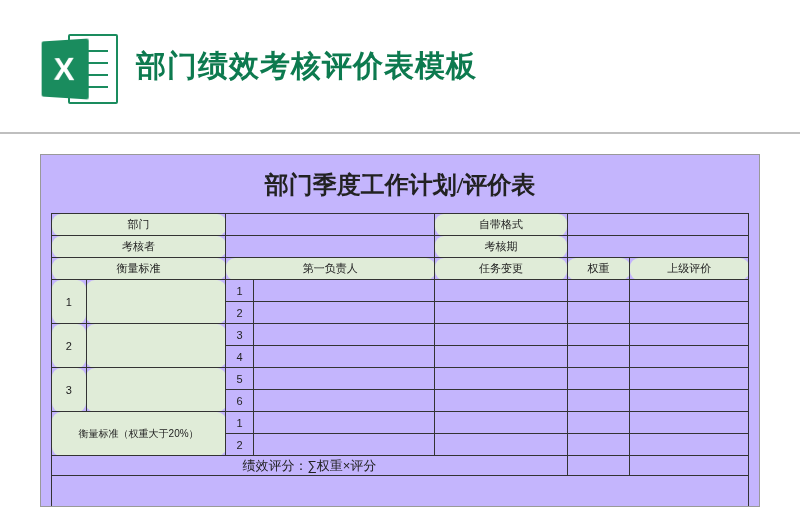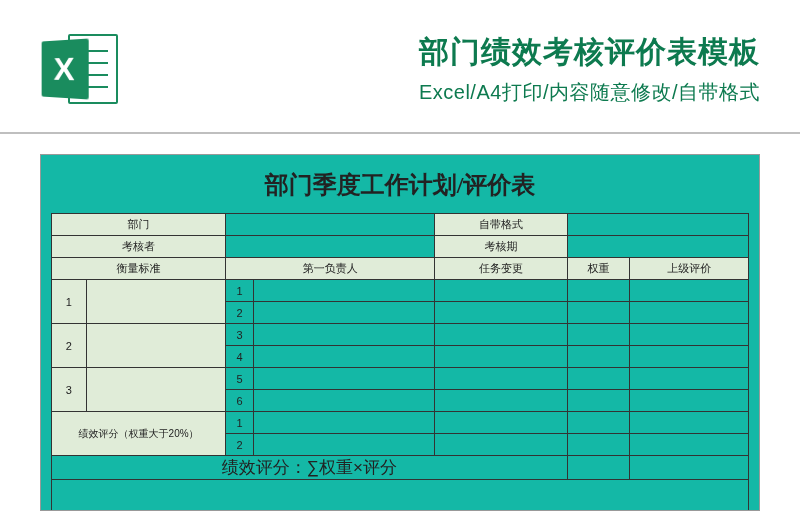--- a/index.html
+++ b/index.html
@@ -9,52 +9,51 @@
   .excel-icon { width: 78px; height: 78px; position: relative; flex-shrink: 0; }
   .excel-back { position: absolute; right: 0; top: 4px; width: 50px; height: 70px; background: #fff; border: 2px solid #1a8c5e; border-radius: 2px; }
   .excel-back::before, .excel-back::after { content: ""; position: absolute; left: 8px; right: 8px; height: 2px; background: #1a8c5e; }
   .excel-back::before { top: 14px; }
   .excel-back::after { top: 26px; }
   .excel-line3 { position: absolute; left: 8px; right: 8px; top: 38px; height: 2px; background: #1a8c5e; }
   .excel-line4 { position: absolute; left: 8px; right: 8px; top: 50px; height: 2px; background: #1a8c5e; }
   .excel-front { position: absolute; left: 0; top: 10px; width: 48px; height: 58px; background: #1a8c5e; transform: perspective(100px) rotateY(-12deg); border-radius: 2px; display: flex; align-items: center; justify-content: center; }
   .excel-x { color: #fff; font-weight: bold; font-size: 32px; font-family: Arial, sans-serif; }
   
-  .title-block { flex: 1; text-align: right; }
+  .title-block { flex: 1; }
   .title { color: #0d7a4f; font-size: 30px; font-weight: bold; letter-spacing: 1px; margin-bottom: 6px; }
   .subtitle { color: #0d7a4f; font-size: 20px; letter-spacing: 0.5px; }
   
   .divider { height: 2px; background: #bfbfbf; margin: 4px 0 0 0; }
   
   .sheet-wrap { padding: 20px 40px 0 40px; }
-  .sheet { border: 1px solid #999; background: #14b8a6; padding: 14px 10px 0 10px; }
+  .sheet { border: 1px solid #999; background: #c4b5fd; padding: 14px 10px 0 10px; }
   .sheet-title { text-align: center; font-size: 24px; font-weight: bold; color: #222; margin-bottom: 12px; font-family: "SimSun", serif; }
   
   table { width: 100%; border-collapse: collapse; table-layout: fixed; }
   td { border: 1px solid #333; height: 22px; font-size: 11px; text-align: center; vertical-align: middle; color: #222; padding: 0 2px; overflow: hidden; white-space: nowrap; }
-  td.hdr { background: #e0ecd8; font-weight: normal; }
+  td.hdr { background: #e0ecd8; font-weight: normal; border-radius: 9px; }
   td.tiny { font-size: 10px; }
-  .score-row td { height: 20px; font-size: 17px; }
+  .score-row td { height: 20px; font-size: 13px; }
 </style>
 </head>
 <body>
 
 <div class="header">
   <div class="excel-icon">
     <div class="excel-back">
         <div class="excel-line3"></div>
         <div class="excel-line4"></div>
       </div>
     <div class="excel-front">
         <span class="excel-x">X</span>
       </div>
   </div>
   <div class="title-block">
     <div class="title">部门绩效考核评价表模板</div>
-    <div class="subtitle">Excel/A4打印/内容随意修改/自带格式</div>
   </div>
 </div>
 
 <div class="divider"></div>
 
 <div class="sheet-wrap">
   <div class="sheet">
     <div class="sheet-title">部门季度工作计划/评价表</div>
 
     <table>
@@ -135,21 +134,21 @@
       </tr>
       <tr>
         <td>6</td>
         <td></td>
         <td></td>
         <td></td>
         <td></td>
       </tr>
 
       <tr>
-        <td class="hdr tiny" colspan="2" rowspan="2">绩效评分（权重大于20%）</td>
+        <td class="hdr tiny" colspan="2" rowspan="2">衡量标准（权重大于20%）</td>
         <td>1</td>
         <td></td>
         <td></td>
         <td></td>
         <td></td>
       </tr>
       <tr>
         <td>2</td>
         <td></td>
         <td></td>

